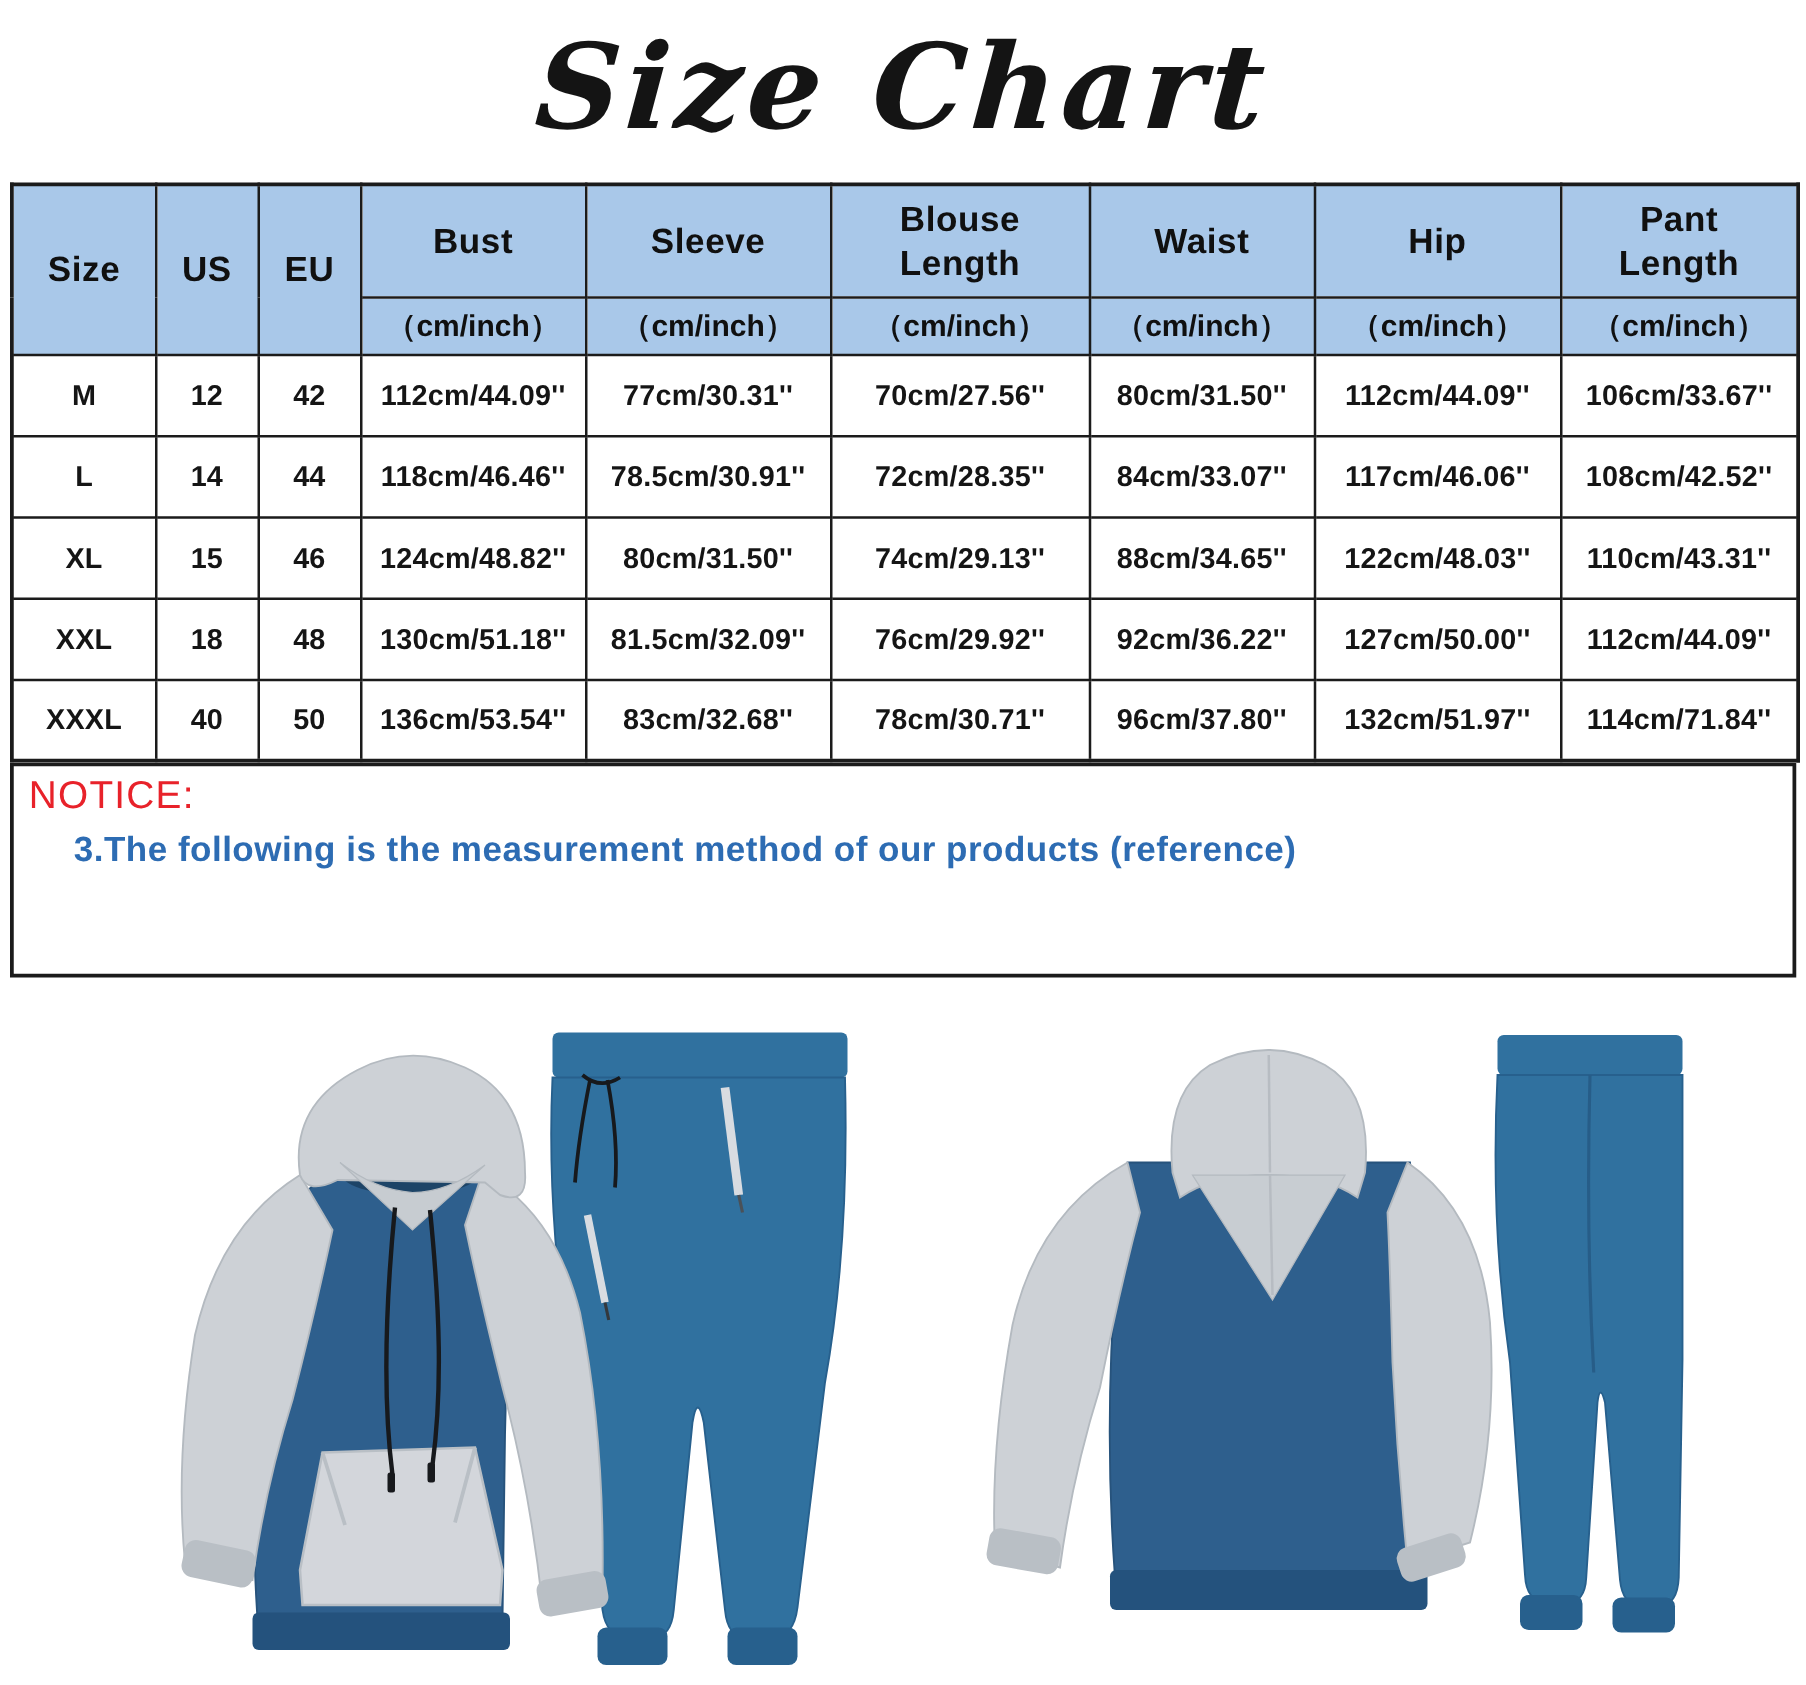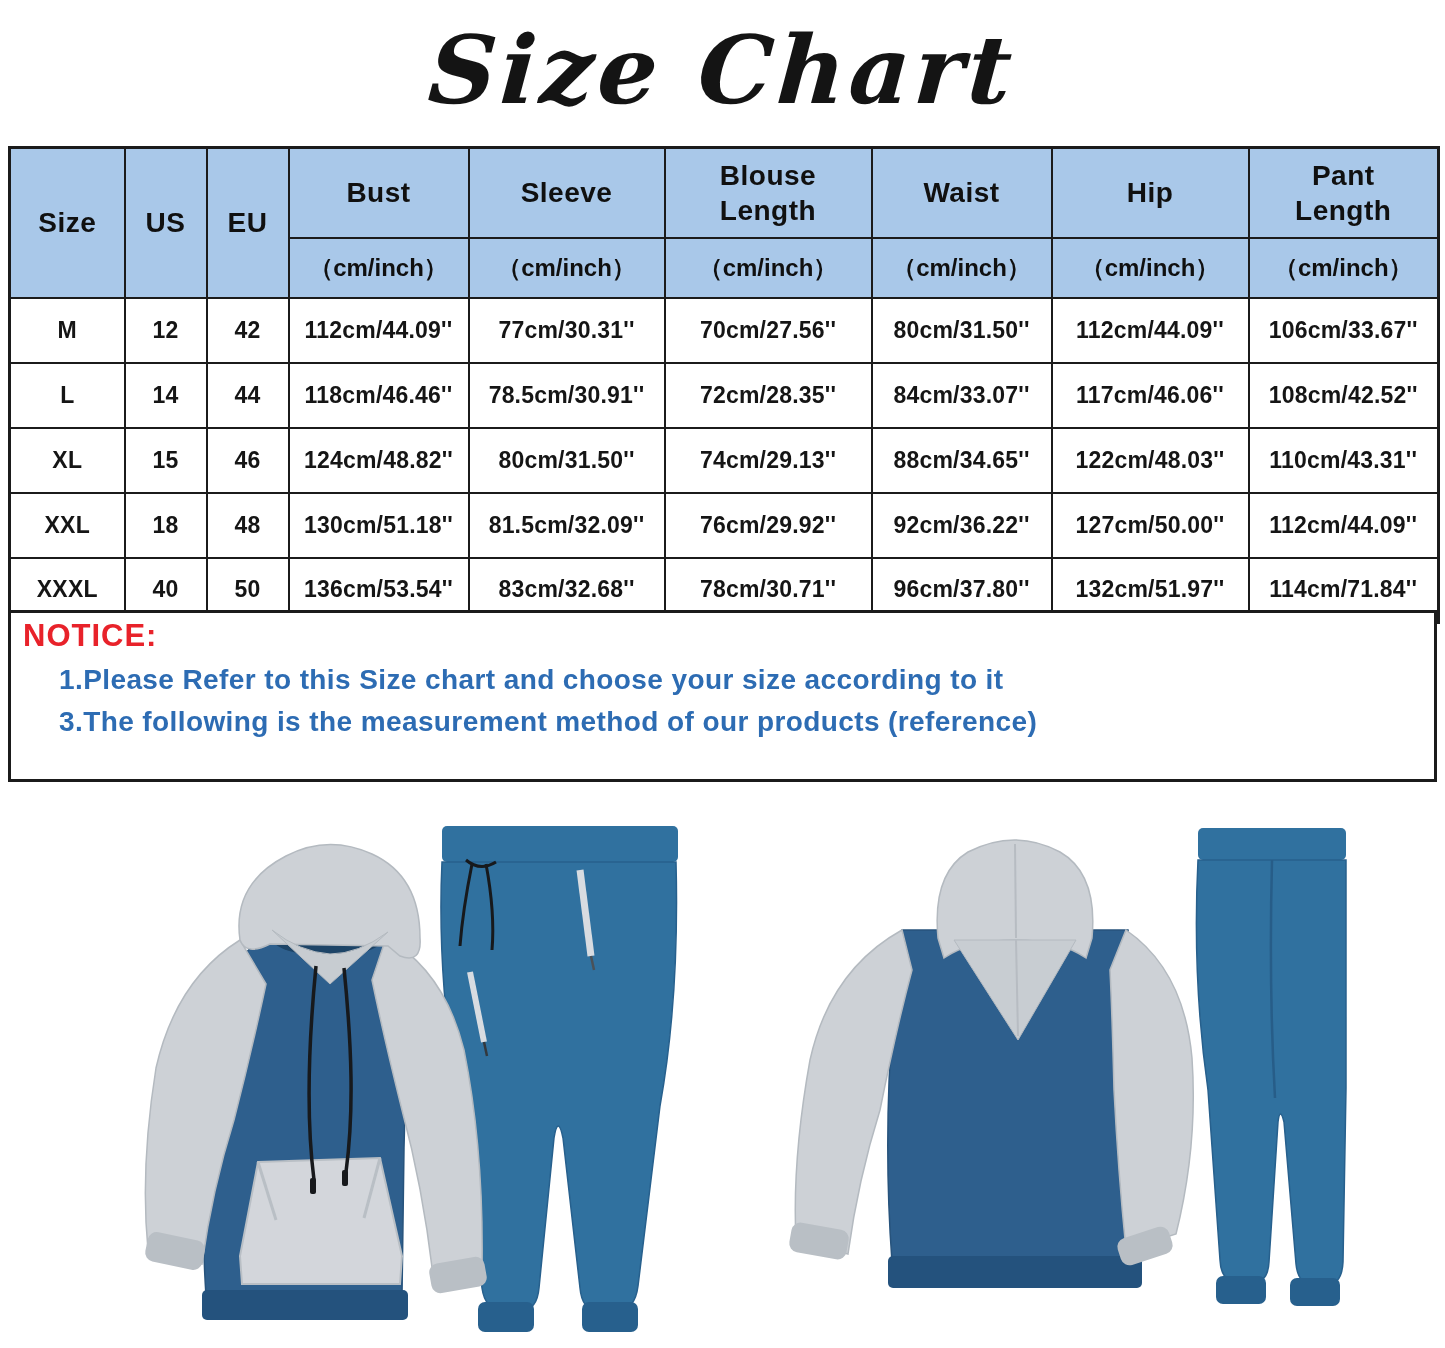--- a/index.html
+++ b/index.html
@@ -19,32 +19,32 @@
   
   table.size-table{
     position:absolute;top:146px;left:8px;width:1429px;
     border-collapse:collapse;table-layout:fixed;text-align:center;
     border:3px solid #1b1b1b;
   }
   .size-table th,.size-table td{border:2px solid #1b1b1b;padding:0 4px;overflow:hidden;}
   .size-table thead th{background:#a9c8e9;font-weight:bold;color:#101010;}
   .size-table tr.names{height:90px;}
   .size-table tr.names th{font-size:28px;letter-spacing:0.5px;}
-  .size-table tr.units{height:60px;}
+  .size-table tr.units{height:46px;}
   .size-table tr.units th{font-size:24px;font-weight:bold;}
   .size-table tbody tr{height:65px;background:#fff;}
   .size-table td{font-size:23px;font-weight:bold;color:#151515;letter-spacing:0.2px;}
   .th-twoline span{display:block;max-width:120px;margin:4px auto;line-height:1.25;}
   
   .notice{
     position:absolute;top:610px;left:8px;width:1429px;height:172px;
     border:3px solid #1b1b1b;box-sizing:border-box;padding:5px 12px;background:#fff;
   }
   .notice-heading{
-    color:#e8222a;font-size:31px;font-weight:bold;letter-spacing:1px;line-height:36px;
+    color:#e8222a;font-size:31px;font-weight:normal;letter-spacing:1px;line-height:36px;
   }
   .notice-item{
     color:#2d6cb3;font-size:28px;font-weight:bold;letter-spacing:0.4px;
     margin:9px 0 0 36px;line-height:33px;
   }
   
   .figures{position:absolute;top:788px;left:0;width:1445px;height:560px;background:#fff;}
   .fig{position:absolute;top:0;height:560px;}
   .fig-front{left:90px;width:620px;}
   .fig-back{left:730px;width:620px;}
@@ -149,21 +149,20 @@
         <td>78cm/30.71''</td>
         <td>96cm/37.80''</td>
         <td>132cm/51.97''</td>
         <td>114cm/71.84''</td>
       </tr>
     </tbody>
   </table>
 
   <div class="notice">
     <div class="notice-heading">NOTICE:</div>
-    <div class="notice-item">1.Please Refer to this Size chart and choose your size according to it</div>
     <div class="notice-item">3.The following is the measurement method of our products (reference)</div>
   </div>
 
   <div class="figures">
 
     <svg class="fig fig-front" viewBox="0 0 620 560" aria-hidden="true">
       <g>
         <rect x="352" y="38" width="236" height="36" rx="5" fill="#30719f"></rect>
         <path d="M352,74 C348,160 356,250 370,322 L392,500 Q395,522 413,522 L432,522 Q447,522 449,500
                  L464,350 Q468,326 473,350 L490,500 Q492,522 507,522 L528,522 Q545,522 548,498

